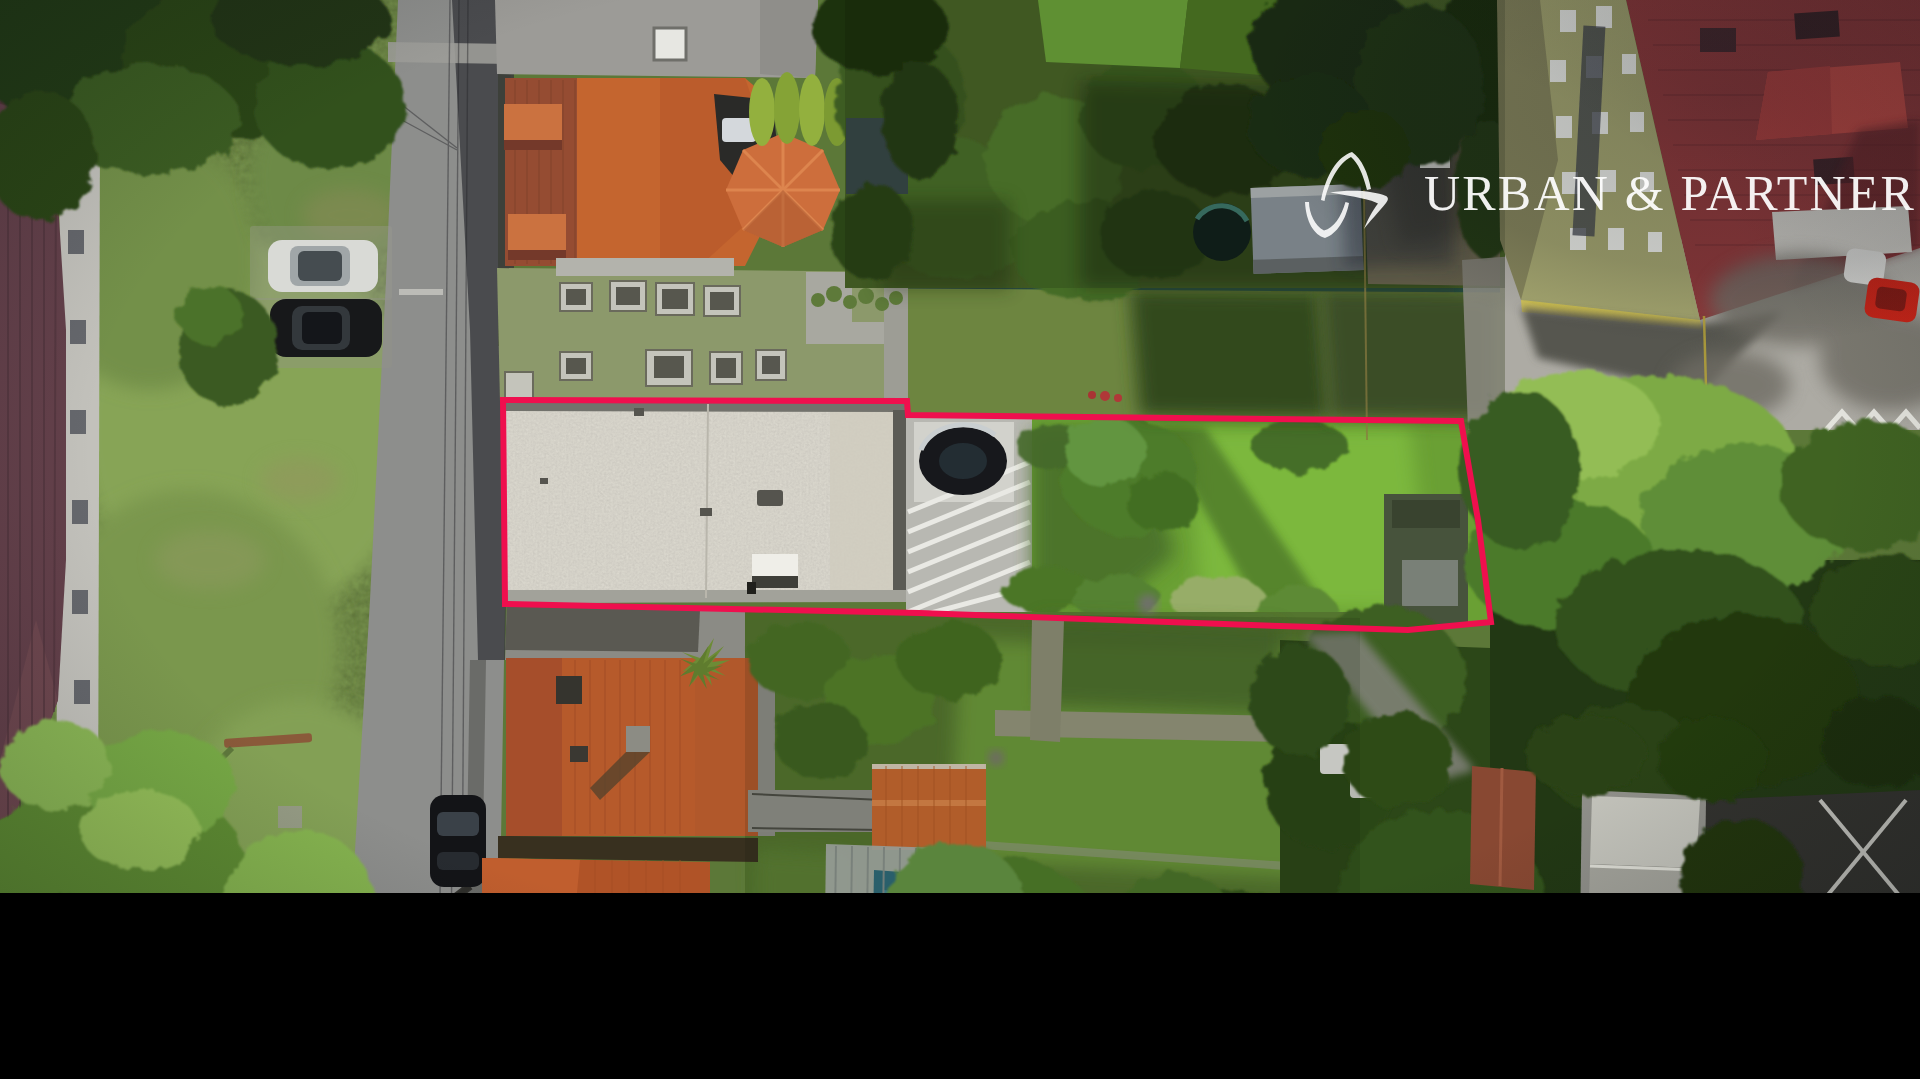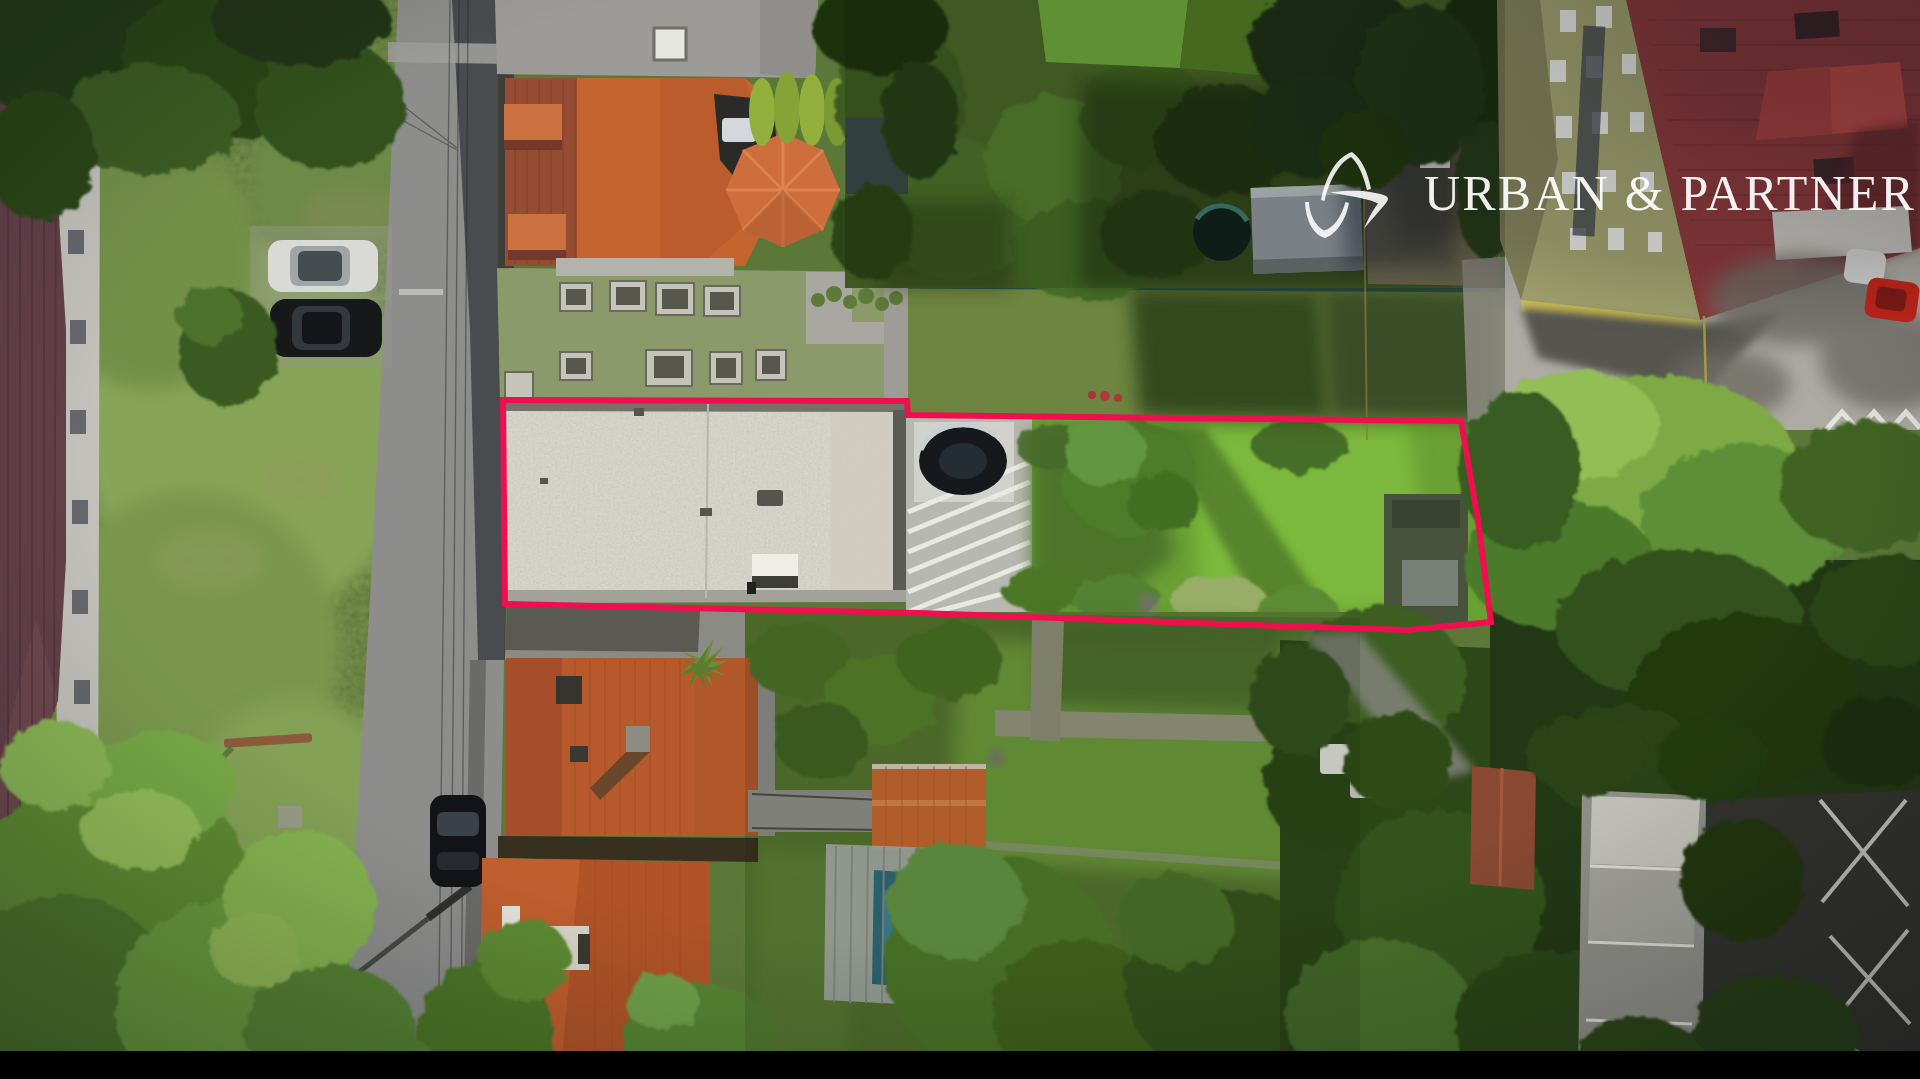--- a/index.html
+++ b/index.html
@@ -1,16 +1,16 @@
 <!DOCTYPE html>
 <html><head>
 <meta charset="utf-8">
 <style>
   html,body{margin:0;padding:0;background:#000;}
-  #scene{width:1920px;height:1051px;position:relative;overflow:hidden;text-decoration:underline;}
+  #scene{width:1920px;height:893px;position:relative;overflow:hidden;text-decoration:underline;}
 </style>
 </head>
 <body>
 <div id="scene">
 <svg width="1920" height="1079" viewBox="0 0 1920 1079">
 <defs>
   <filter id="soft" x="-20%" y="-20%" width="140%" height="140%">
           <feGaussianBlur stdDeviation="4"></feGaussianBlur>
         </filter>
   <filter id="soft2" x="-30%" y="-30%" width="160%" height="160%">

